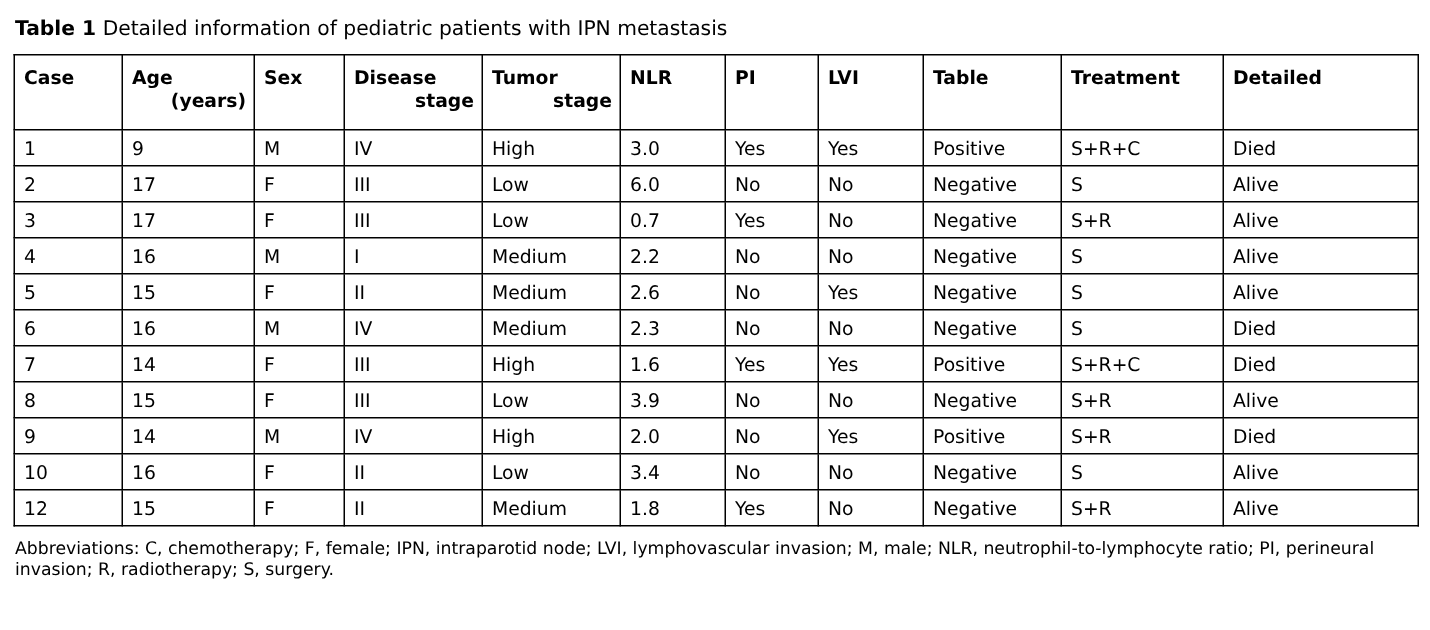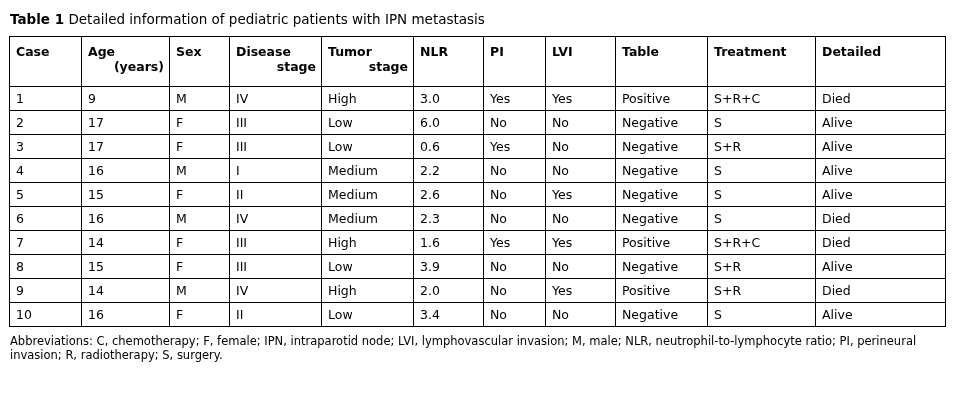--- a/index.html
+++ b/index.html
@@ -174,21 +174,21 @@
         <td>Negative</td>
         <td>S</td>
         <td>Alive</td>
       </tr>
       <tr>
         <td>3</td>
         <td>17</td>
         <td>F</td>
         <td>III</td>
         <td>Low</td>
-        <td>0.6</td>
+        <td>0.7</td>
         <td>Yes</td>
         <td>No</td>
         <td>Negative</td>
         <td>S+R</td>
         <td>Alive</td>
       </tr>
       <tr>
         <td>4</td>
         <td>16</td>
         <td>M</td>
@@ -272,20 +272,33 @@
         <td>F</td>
         <td>II</td>
         <td>Low</td>
         <td>3.4</td>
         <td>No</td>
         <td>No</td>
         <td>Negative</td>
         <td>S</td>
         <td>Alive</td>
       </tr>
+      <tr>
+        <td>12</td>
+        <td>15</td>
+        <td>F</td>
+        <td>II</td>
+        <td>Medium</td>
+        <td>1.8</td>
+        <td>Yes</td>
+        <td>No</td>
+        <td>Negative</td>
+        <td>S+R</td>
+        <td>Alive</td>
+      </tr>
     </tbody>
   </table>
 
   <div class="footnote">
     <span class="fn-label">Abbreviations:</span><span> C, chemotherapy; F, female; IPN, intraparotid node; LVI, lymphovascular invasion; M, male; NLR, neutrophil-to-lymphocyte ratio; PI, perineural invasion; R, radiotherapy; S, surgery.</span>
   </div>
 
 </div>
 
 </body></html>

